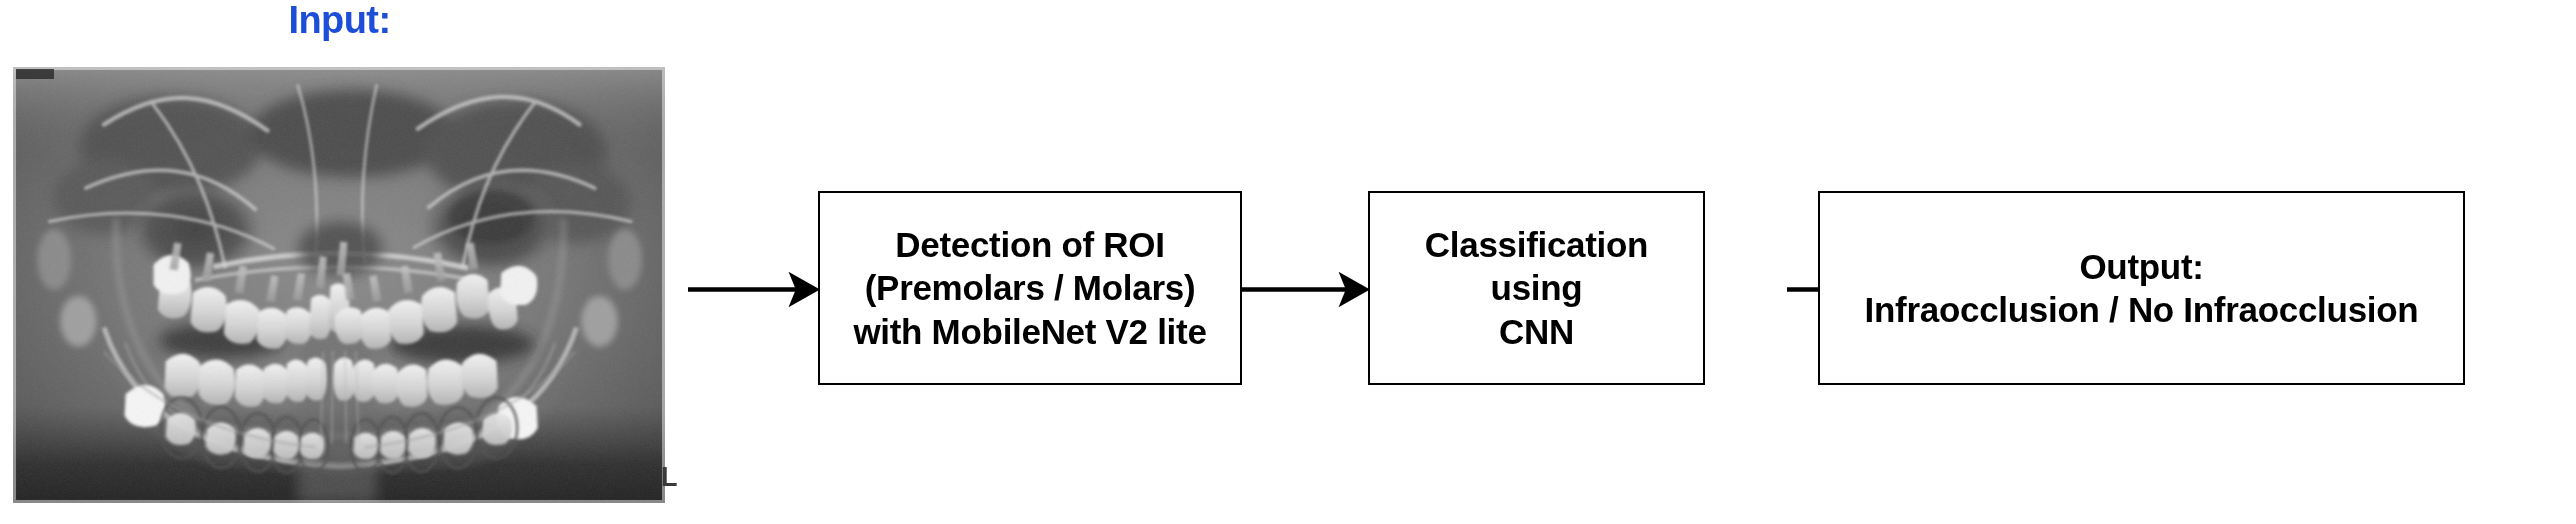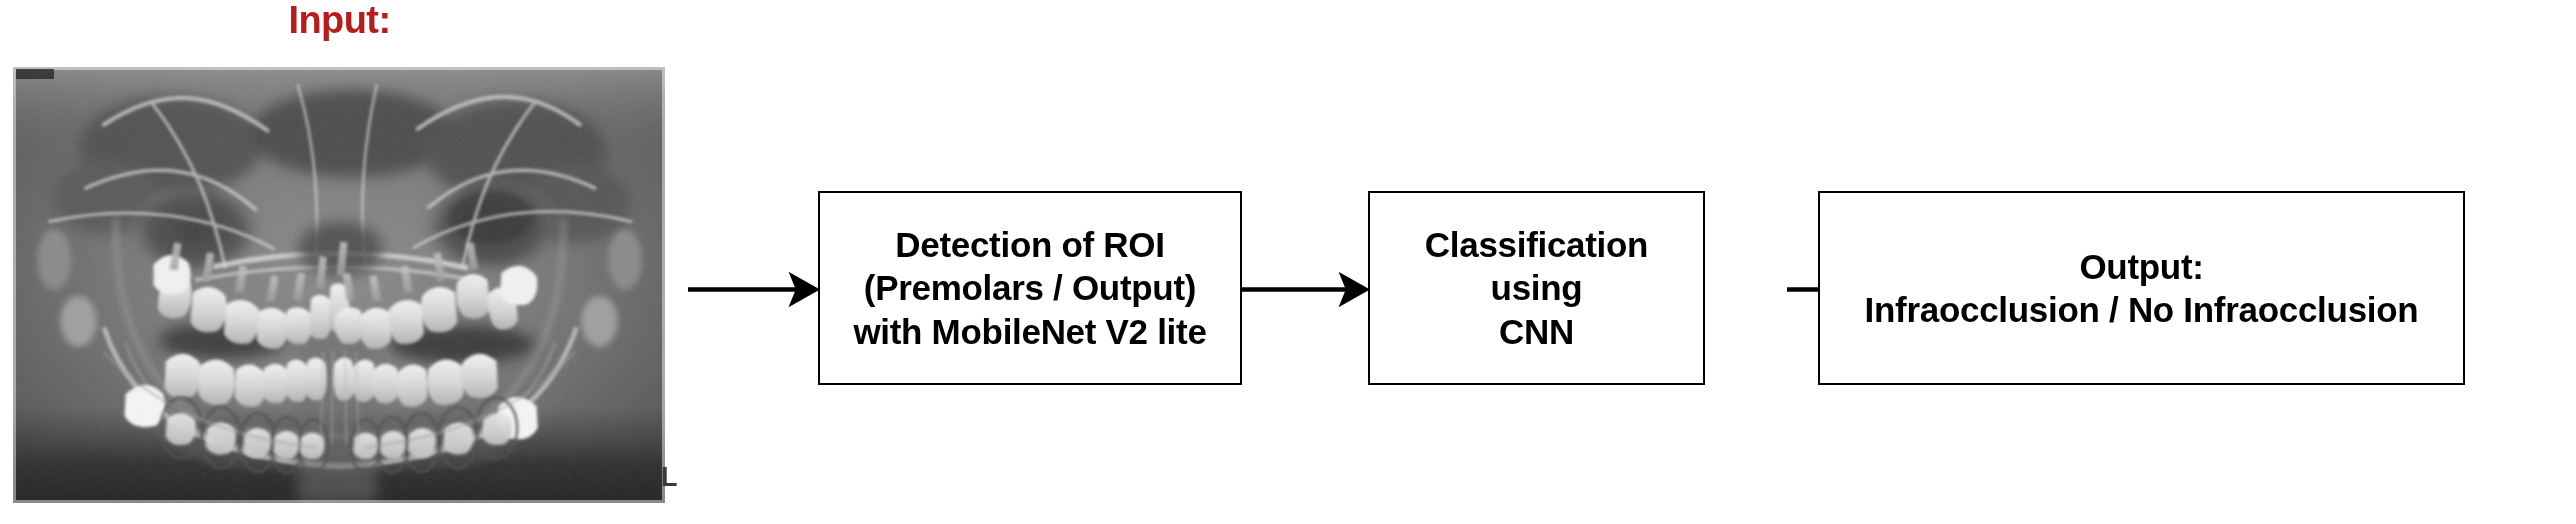--- a/index.html
+++ b/index.html
@@ -22,21 +22,21 @@
   #input-label {
     position: absolute;
     left: 200px;
     top: 1.2px;
     width: 279px;
     text-align: center;
     font-size: 38px;
     font-weight: bold;
     font-stretch: condensed;
     letter-spacing: -0.6px;
-    color: #b91c1c;
+    color: #1d4ed8;
     line-height: 1.05;
     white-space: nowrap;
   }
 
   
   #xray-wrap {
     position: absolute;
     left: 13.3px;
     top: 67px;
     width: 652px;
@@ -356,21 +356,21 @@
 
   <div class="flow-arrow" id="arrow-input-to-detection">
     <svg viewBox="0 0 218 74" preserveAspectRatio="none">
       <line x1="0" y1="37" x2="188" y2="37" stroke="#000000" stroke-width="7"></line>
       <path d="M 218 37 L 166 8 L 178 37 L 166 66 Z" fill="#000000"></path>
     </svg>
   </div>
 
   <div class="flow-box" id="box-detection">
     <div class="flow-box-text">Detection of ROI
-(Premolars / Output)
+(Premolars / Molars)
 with MobileNet V2 lite</div>
   </div>
 
   <div class="flow-arrow" id="arrow-detection-to-classification">
     <svg viewBox="0 0 215 74" preserveAspectRatio="none">
       <line x1="0" y1="37" x2="185" y2="37" stroke="#000000" stroke-width="7"></line>
       <path d="M 215 37 L 163 8 L 175 37 L 163 66 Z" fill="#000000"></path>
     </svg>
   </div>
 

